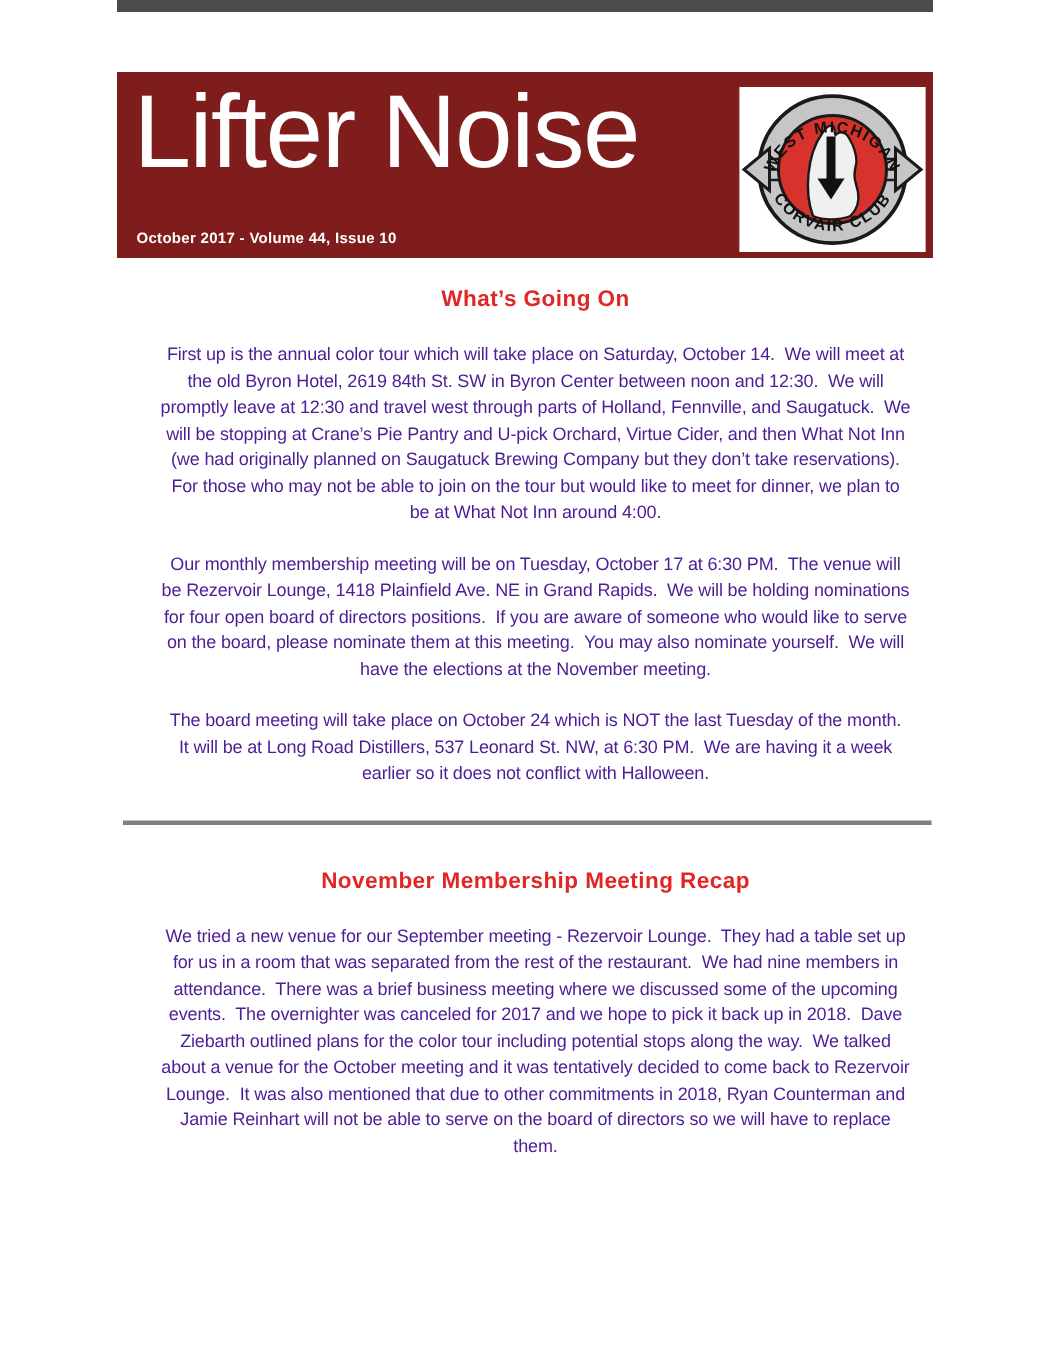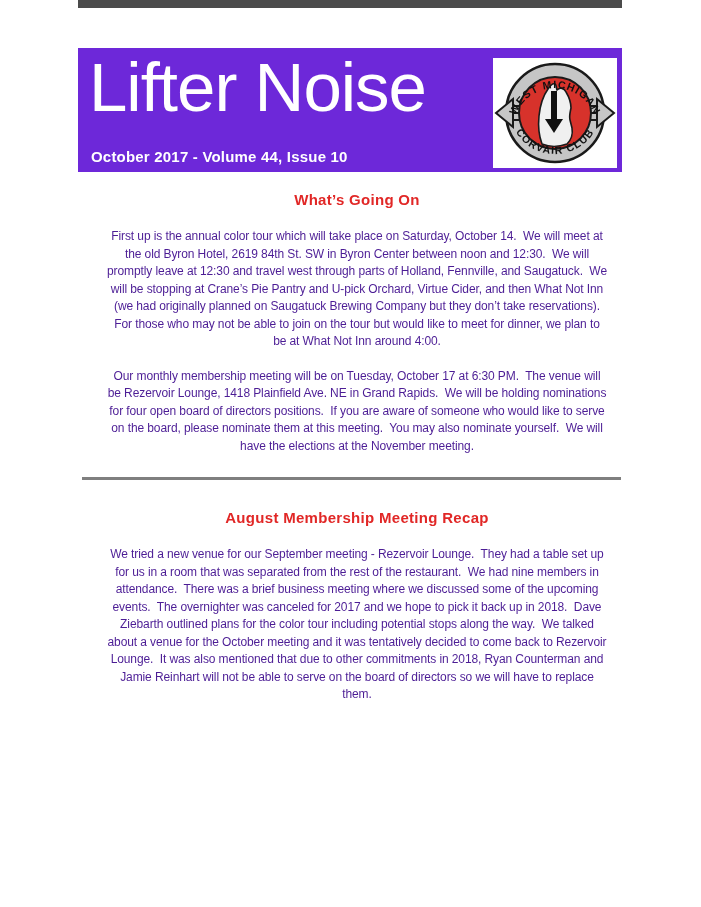--- a/index.html
+++ b/index.html
@@ -6,30 +6,30 @@
   .page {
     position:relative; width:701px; height:907px; background:#ffffff;
     font-family:"Liberation Sans", sans-serif; overflow:hidden;
   }
   .top-accent {
     position:absolute; left:78px; top:0; width:544px; height:8px;
     background:#4b4b4b;
   }
   .masthead {
     position:absolute; left:78px; top:48px; width:544px; height:124px;
-    background:#6d28d9;
+    background:#7f1d1d;
   }
   .masthead-title {
     position:absolute; left:11px; top:2px;
     font-size:69px; line-height:1.1; letter-spacing:-1px;
     color:#ffffff; font-weight:400; white-space:nowrap;
   }
   .masthead-issue {
     position:absolute; left:13px; bottom:7px;
-    font-size:15px; font-weight:700; letter-spacing:0.2px; color:#ffffff;
+    font-size:10px; font-weight:700; letter-spacing:0.2px; color:#ffffff;
     white-space:nowrap;
   }
   .logo-box {
     position:absolute; right:5px; top:10px; width:124px; height:110px;
     background:#ffffff;
   }
   .content { position:absolute; left:82px; top:189px; width:550px;text-align:center; }
   .section-heading {
     margin:0 0 18px 0; font-size:15px; line-height:21px; font-weight:700;
     letter-spacing:0.3px; color:#e12726;
@@ -96,24 +96,27 @@
 promptly leave at 12:30 and travel west through parts of Holland, Fennville, and Saugatuck.  We
 will be stopping at Crane’s Pie Pantry and U-pick Orchard, Virtue Cider, and then What Not Inn
 (we had originally planned on Saugatuck Brewing Company but they don’t take reservations).
 For those who may not be able to join on the tour but would like to meet for dinner, we plan to
 be at What Not Inn around 4:00.</p>
     <p class="body-para">Our monthly membership meeting will be on Tuesday, October 17 at 6:30 PM.  The venue will
 be Rezervoir Lounge, 1418 Plainfield Ave. NE in Grand Rapids.  We will be holding nominations
 for four open board of directors positions.  If you are aware of someone who would like to serve
 on the board, please nominate them at this meeting.  You may also nominate yourself.  We will
 have the elections at the November meeting.</p>
+    <p class="body-para">The board meeting will take place on October 24 which is NOT the last Tuesday of the month.
+It will be at Long Road Distillers, 537 Leonard St. NW, at 6:30 PM.  We are having it a week
+earlier so it does not conflict with Halloween.</p>
 
     <hr class="section-divider">
 
-    <h2 class="section-heading">August Membership Meeting Recap</h2>
+    <h2 class="section-heading">November Membership Meeting Recap</h2>
     <p class="body-para">We tried a new venue for our September meeting - Rezervoir Lounge.  They had a table set up
 for us in a room that was separated from the rest of the restaurant.  We had nine members in
 attendance.  There was a brief business meeting where we discussed some of the upcoming
 events.  The overnighter was canceled for 2017 and we hope to pick it back up in 2018.  Dave
 Ziebarth outlined plans for the color tour including potential stops along the way.  We talked
 about a venue for the October meeting and it was tentatively decided to come back to Rezervoir
 Lounge.  It was also mentioned that due to other commitments in 2018, Ryan Counterman and
 Jamie Reinhart will not be able to serve on the board of directors so we will have to replace
 them.</p>
   </div>

